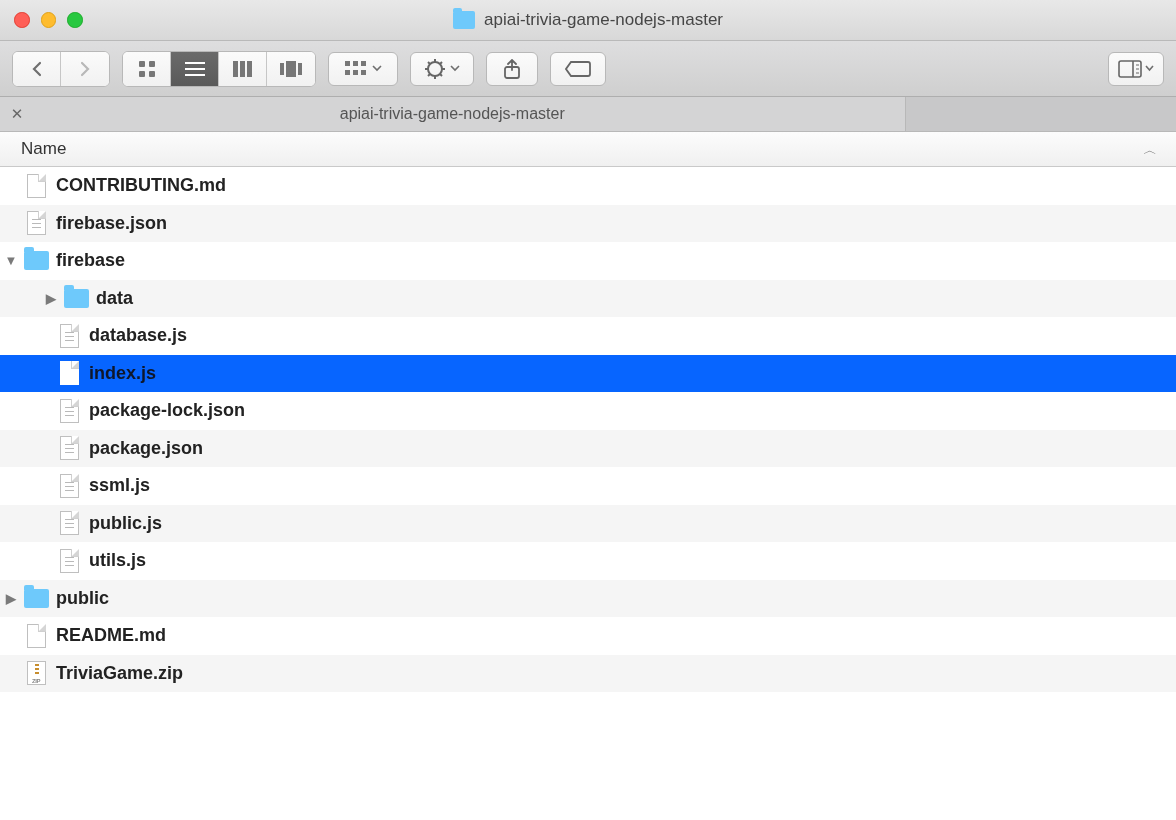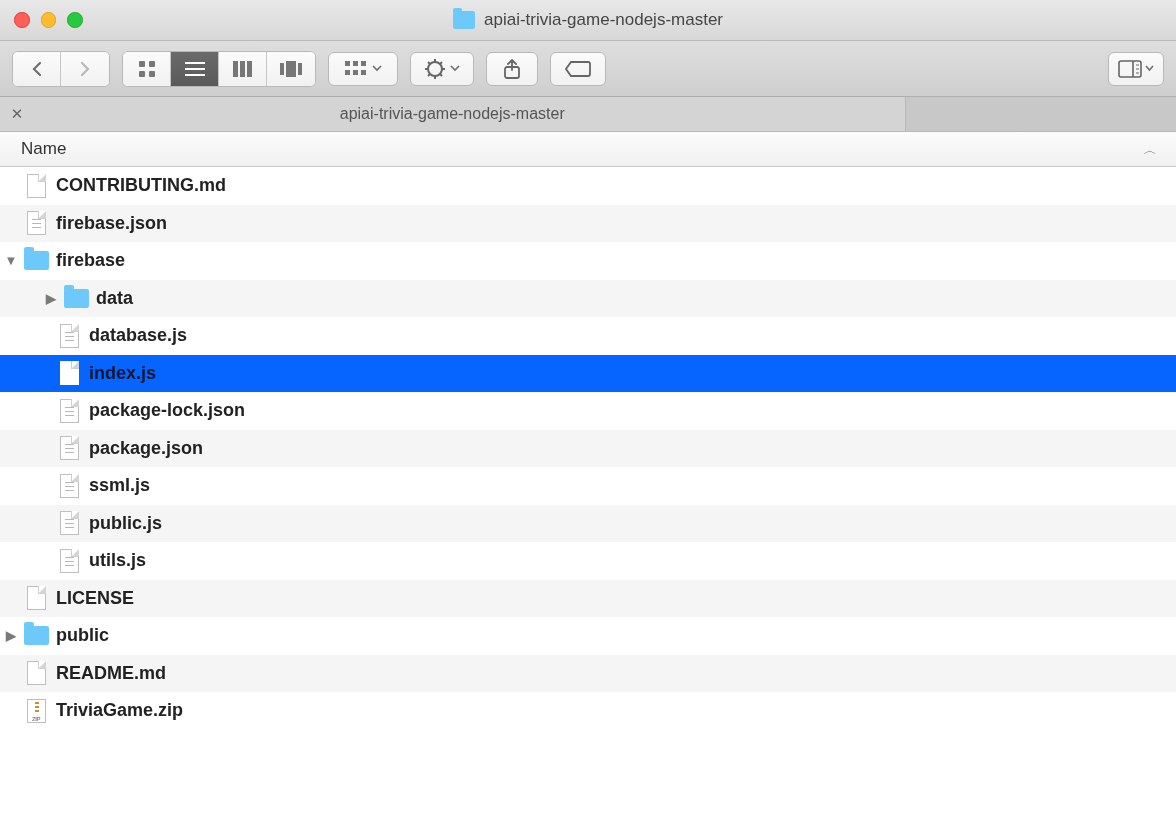--- a/index.html
+++ b/index.html
@@ -267,26 +267,20 @@
         <div class="file-ico lined"></div>
       </div>
       <div class="label">public.js</div>
     </div>
     <div class="row ind1">
       <div class="icon-slot">
         <div class="file-ico lined"></div>
       </div>
       <div class="label">utils.js</div>
     </div>
-    <div class="row ind0">
-      <div class="icon-slot">
-        <div class="file-ico"></div>
-      </div>
-      <div class="label">LICENSE</div>
-    </div>
     <div class="row ind0 has-disc">
       <div class="disc">▶</div>
       <div class="icon-slot">
         <div class="fold-ico"></div>
       </div>
       <div class="label">public</div>
     </div>
     <div class="row ind0">
       <div class="icon-slot">
         <div class="file-ico"></div>

